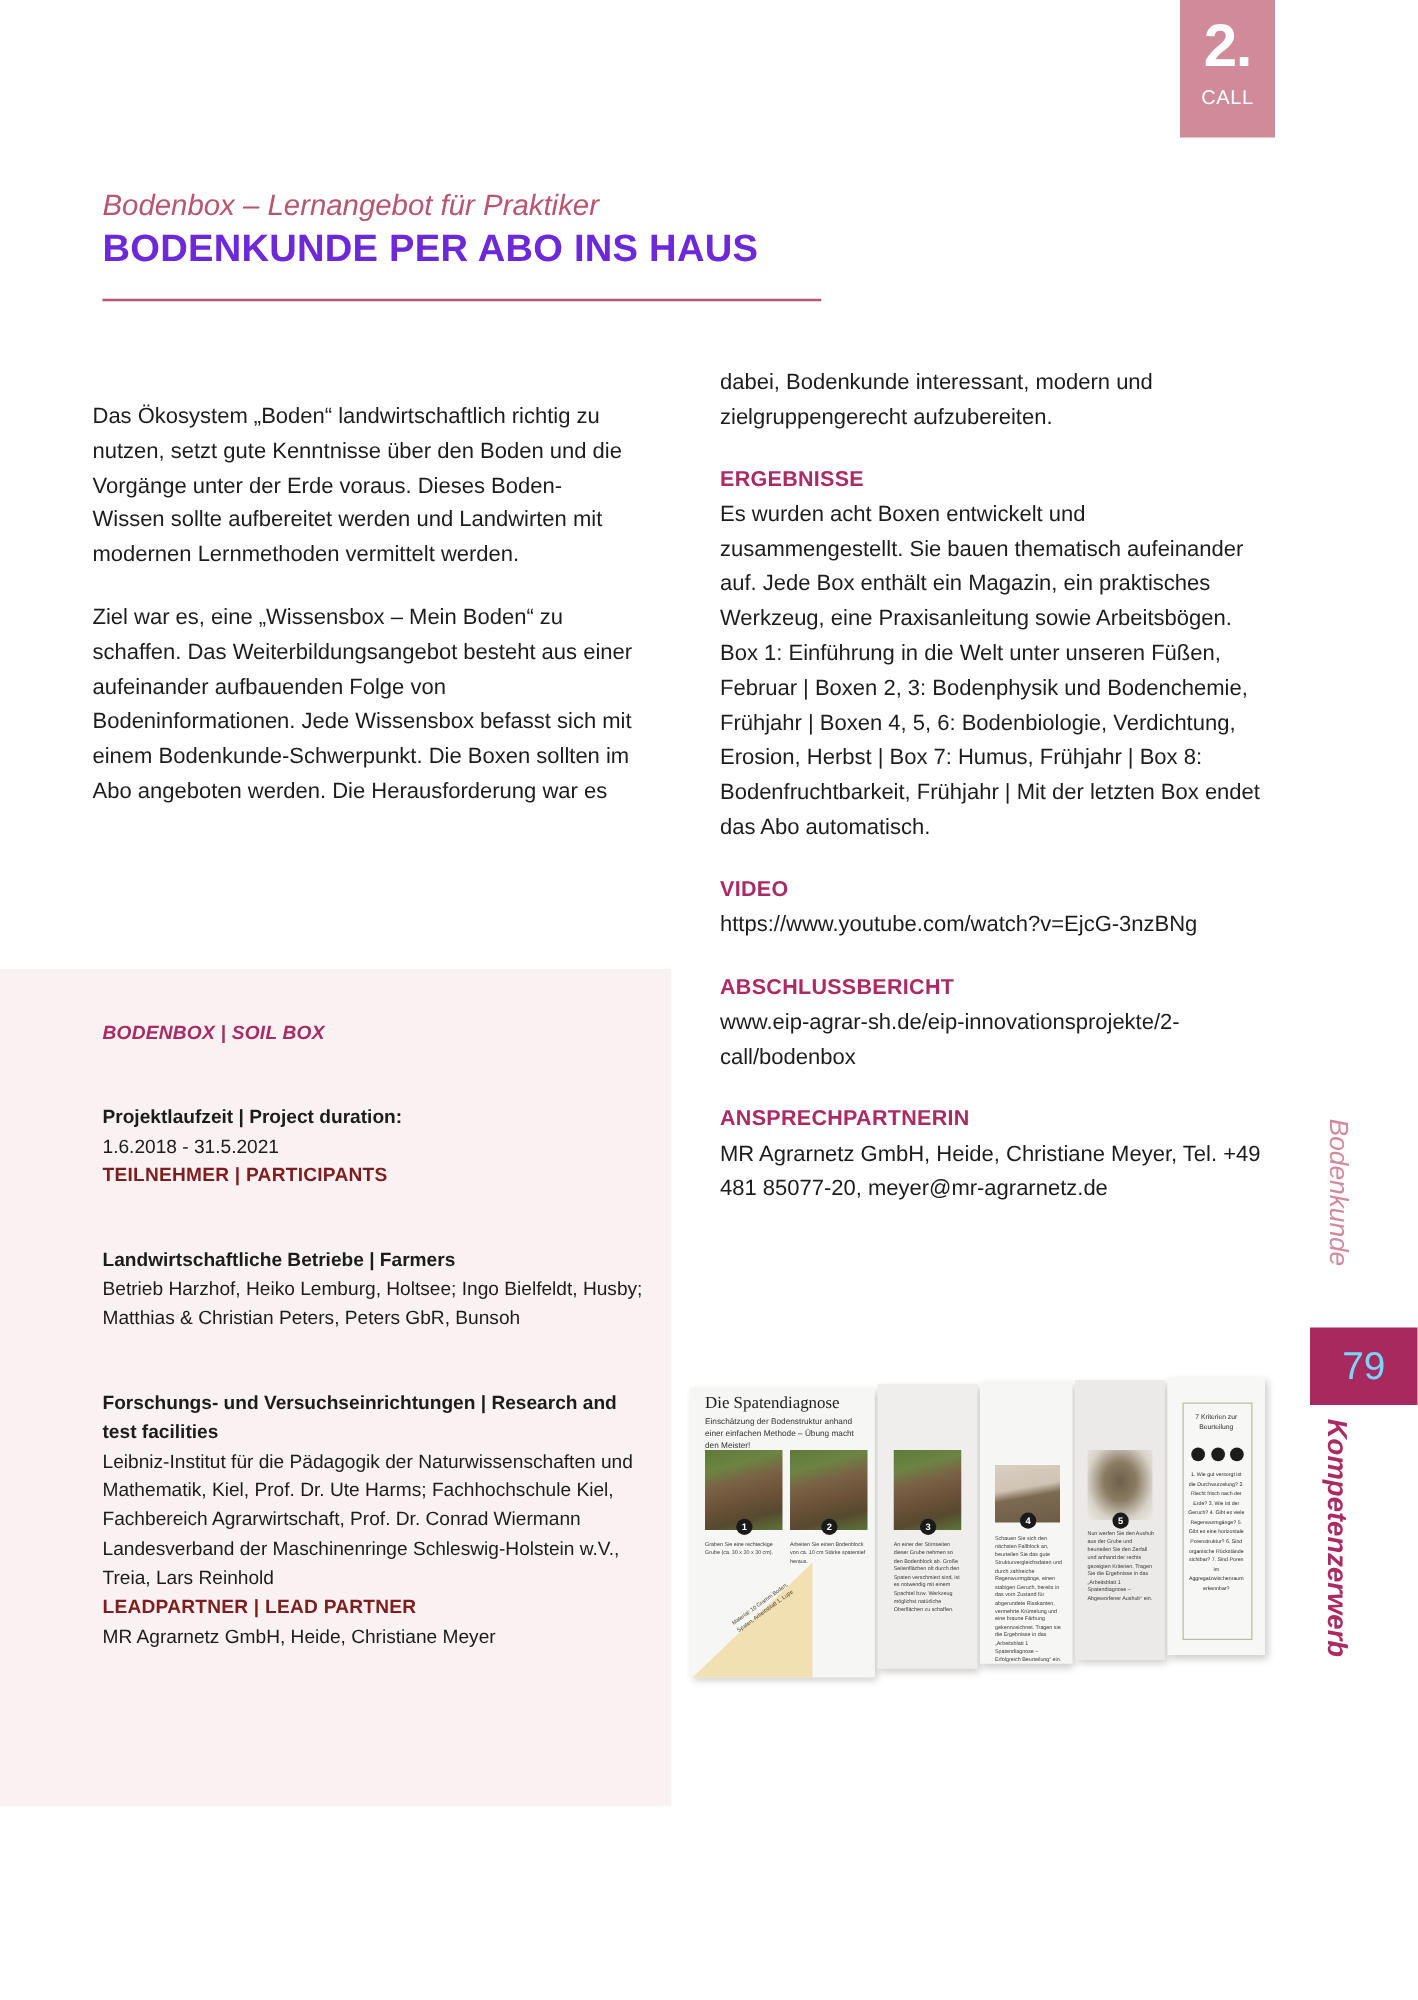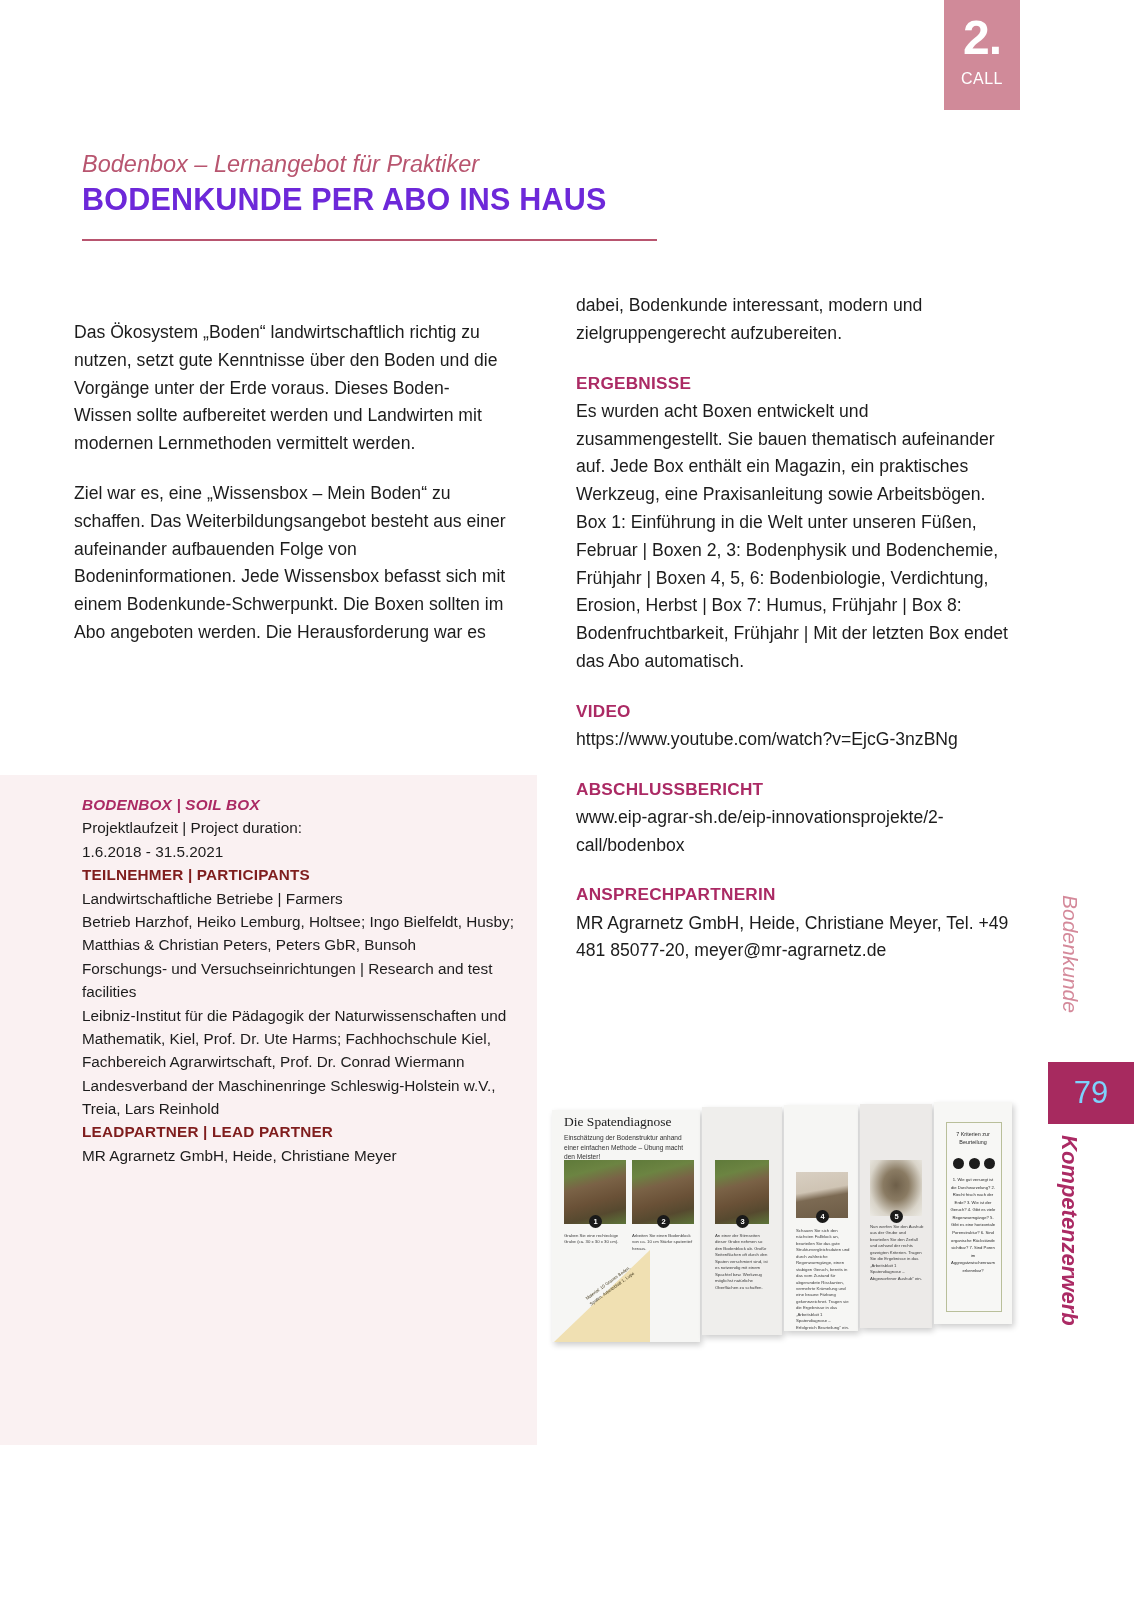--- a/index.html
+++ b/index.html
@@ -96,38 +96,38 @@
     position: absolute;
     left: 0;
     top: 775px;
     width: 537px;
     height: 670px;
     background: #faf1f2;
   }
   .info-inner {
     position: absolute;
     left: 82px;
-    top: 18px;
+    top: 40px;
     width: 432px;
     font-size: 15.3px;
     line-height: 1.53;
     color: #1c1c1c;
   }
   .info-inner .it-head {
     font-weight: bold;
     font-style: italic;
     color: #ab2a64;
     letter-spacing: 0.2px;
   }
   .info-inner .cap-head {
     font-weight: bold;
     color: #7f1d1d;
     letter-spacing: 0.2px;
   }
-  .info-inner .b { font-weight: normal; }
+  .info-inner .b { font-weight: bold; margin-top: 44px; }
   .info-inner .line { display: block; }
 
   
   .side-label {
     position: absolute;
     writing-mode: vertical-rl;
     text-orientation: mixed;
     white-space: nowrap;
     font-style: italic;
   }

